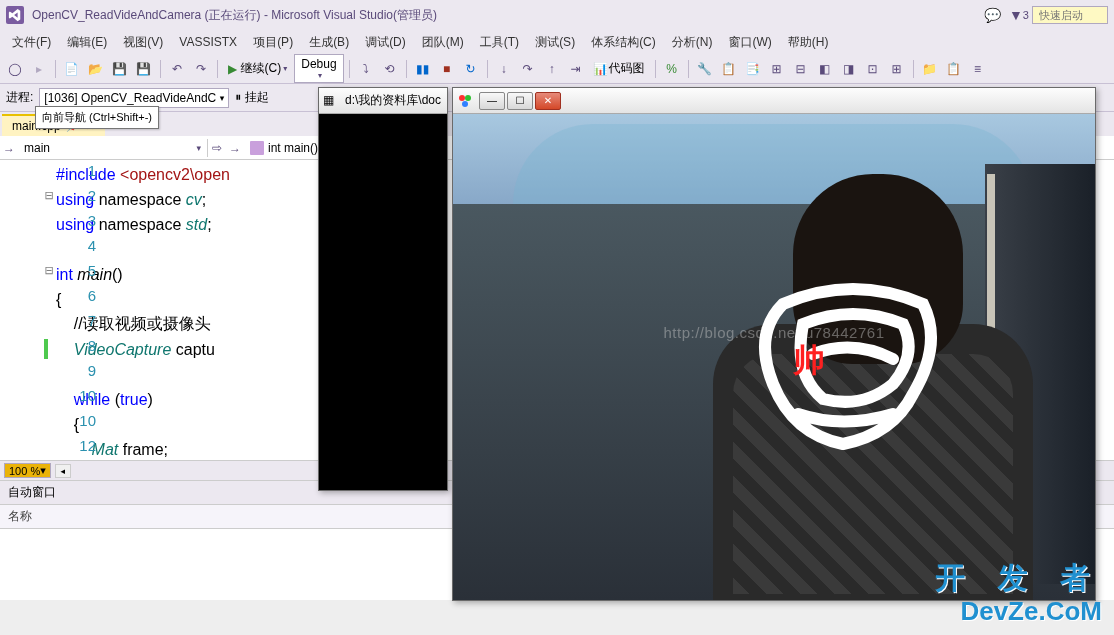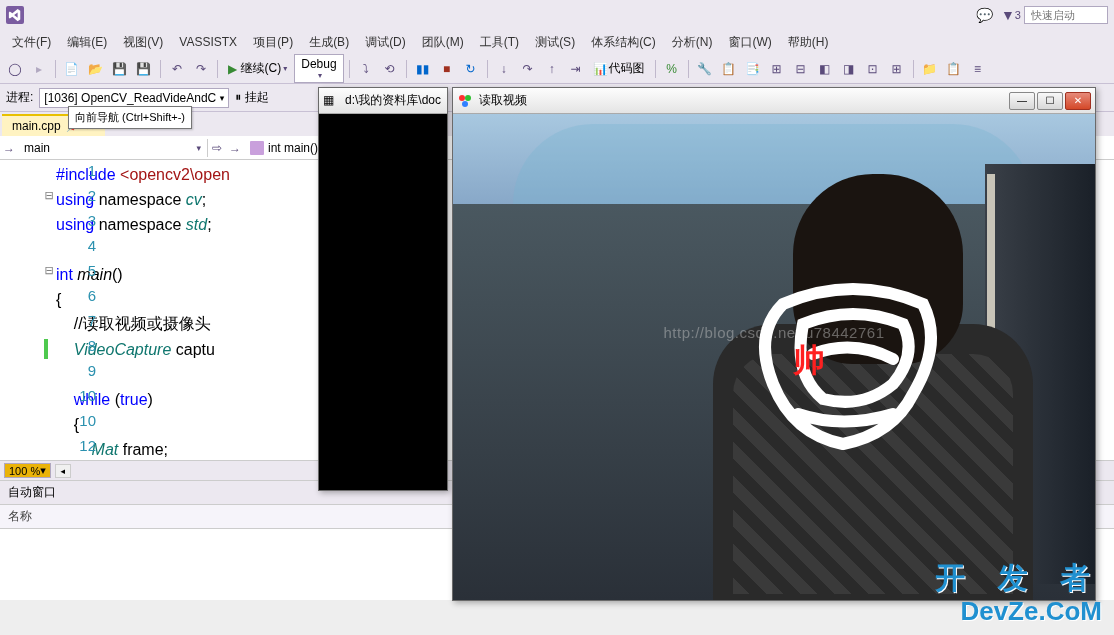--- a/index.html
+++ b/index.html
@@ -4,40 +4,40 @@
 <style>
 * { margin:0; padding:0; box-sizing:border-box; font-family:"Microsoft YaHei","Segoe UI",sans-serif; }
 body { width:1114px; height:635px; background:#eee; overflow:hidden; position:relative; }
 
 
 .titlebar { height:30px; background:#ece8f0; display:flex; align-items:center; padding:0 6px; font-size:12px; color:#5a4a7a; }
 .titlebar .vs-logo { width:18px; height:18px; background:#7a5ca0; border-radius:2px; margin-right:8px; display:flex; align-items:center; justify-content:center; }
 .titlebar .vs-logo svg { width:14px; height:14px; }
 .titlebar-spacer { flex:1; }
 .titlebar .tb-icon { width:22px; height:22px; display:flex; align-items:center; justify-content:center; color:#5a4a7a; font-size:14px; margin:0 2px; }
-.quicklaunch { border:1px solid #b0a8c0; background:#ffffff; font-size:11px; color:#888; padding:2px 6px; width:84px; }
+.quicklaunch { border:1px solid #b0a8c0; background:#fef9c3; font-size:11px; color:#888; padding:2px 6px; width:76px; }
 
 
 .menubar { height:24px; background:#ece8f0; display:flex; align-items:center; padding:0 4px; font-size:12px; color:#333; }
 .menubar .mitem { padding:3px 8px; cursor:default; }
 
 
 .toolbar { height:30px; background:#ece8f0; border-bottom:1px solid #c8c0d4; display:flex; align-items:center; padding:0 4px; gap:2px; overflow:hidden; }
 .toolbar .tbtn { width:22px; height:22px; display:flex; align-items:center; justify-content:center; color:#5a4a7a; font-size:12px; border-radius:2px; }
 .toolbar .sep { width:1px; height:18px; background:#c0b8cc; margin:0 3px; }
 .toolbar .tdrop { display:flex; align-items:center; padding:2px 4px; font-size:12px; border:1px solid transparent; }
 .toolbar .tdrop.boxed { border:1px solid #b0a8c0; background:#fff; padding:2px 6px;flex-direction:column; }
 .toolbar .arrow { font-size:8px; margin-left:2px; color:#5a4a7a; }
 .toolbar .play { color:#388a34; }
 
 
 .procbar { height:28px; background:#ece8f0; display:flex; align-items:center; padding:0 6px; font-size:12px; gap:6px; border-bottom:1px solid #c8c0d4; position:relative; }
 .proc-combo { border:1px solid #b0a8c0; background:#fff; padding:2px 4px; width:190px; display:flex; align-items:center; }
 .proc-combo .arrow { margin-left:auto; font-size:9px; }
-.tooltip { position:absolute; left:68px; top:22px; background:#fff; border:1px solid #767676; padding:3px 6px; font-size:11px; z-index:50; box-shadow:1px 1px 2px rgba(0,0,0,.2); }
+.tooltip { position:absolute; left:35px; top:22px; background:#fff; border:1px solid #767676; padding:3px 6px; font-size:11px; z-index:50; box-shadow:1px 1px 2px rgba(0,0,0,.2); }
 
 
 .filetabs { height:24px; background:#ece8f0; display:flex; align-items:end; padding-left:2px; }
 .filetab { background:#fff3c2; border-top:2px solid #e8c000; padding:3px 10px; font-size:12px; display:flex; align-items:center; gap:6px; }
 .filetab .pin { color:#a08030; font-size:10px; }
 .filetab .close { color:#a08030; font-size:12px; }
 
 
 .navbar { height:24px; background:#fff; border-bottom:1px solid #ccc; display:flex; align-items:center; font-size:12px; }
 .navbtn { width:18px; text-align:center; color:#5a4a7a; }
@@ -102,20 +102,21 @@
 </style>
 </head>
 <body>
 
 <div class="titlebar">
   <div class="vs-logo">
     <svg viewBox="0 0 16 16">
         <path fill="#fff" d="M11 1l3 2v10l-3 2-6-5-3 2-1-1V5l1-1 3 2 6-5zm0 4L7 8l4 3V5z"></path>
       </svg>
   </div>
+  <span>OpenCV_ReadVideAndCamera (正在运行) - Microsoft Visual Studio(管理员)</span>
   <div class="titlebar-spacer"></div>
   <div class="tb-icon">💬</div>
   <div class="tb-icon">▼<span style="font-size:11px">3</span></div>
   <input class="quicklaunch" placeholder="快速启动" style="">
 </div>
 
 <div class="menubar">
   <div class="mitem">文件(F)</div>
   <div class="mitem">编辑(E)</div>
   <div class="mitem">视图(V)</div>
@@ -253,21 +254,20 @@
 
 <div class="floatwin videowin">
   <div class="ftitle">
     <span class="ficon">
       <svg viewBox="0 0 16 16">
           <circle cx="5" cy="5" r="3" fill="#ff3030"></circle>
           <circle cx="11" cy="5" r="3" fill="#30c030"></circle>
           <circle cx="8" cy="11" r="3" fill="#3080ff"></circle>
         </svg>
     </span>
-    <span class="ftxt">读取视频</span>
     <div class="fbtns">
       <div class="fbtn">—</div>
       <div class="fbtn">☐</div>
       <div class="fbtn close">✕</div>
     </div>
   </div>
   <div class="vbody">
     <div class="room-ceiling"></div>
     <div class="room-net"></div>
     <div class="room-wall"></div>

